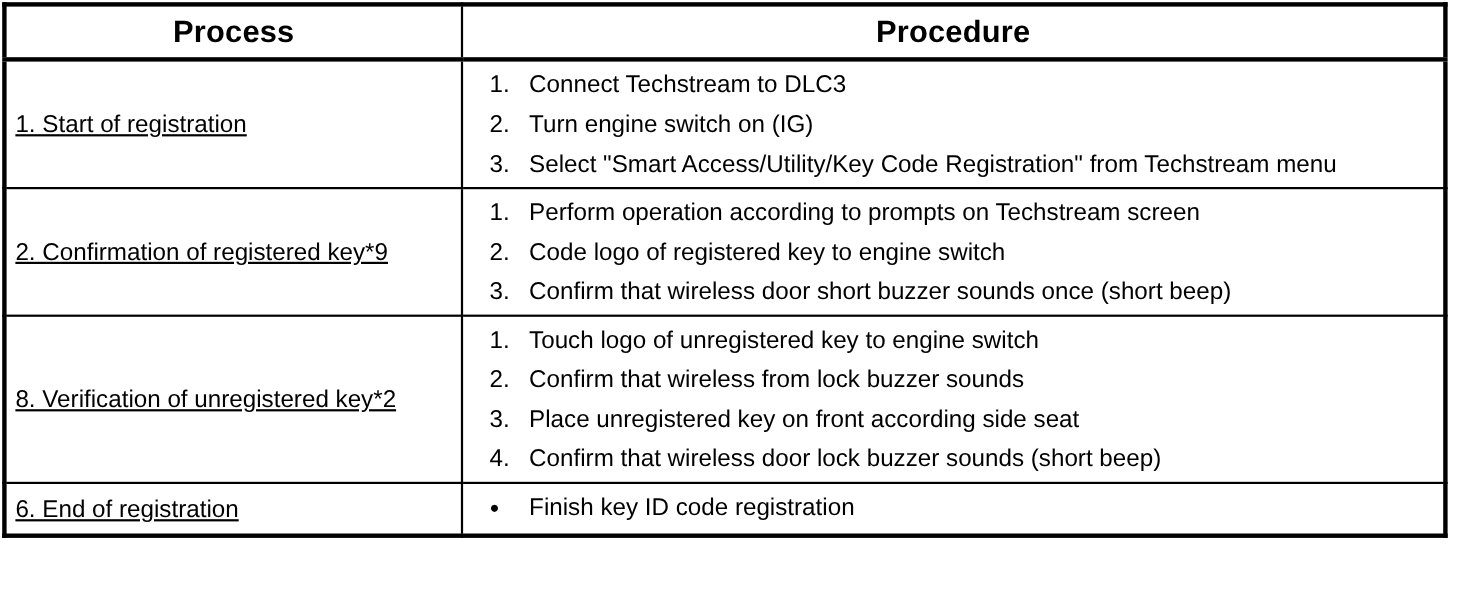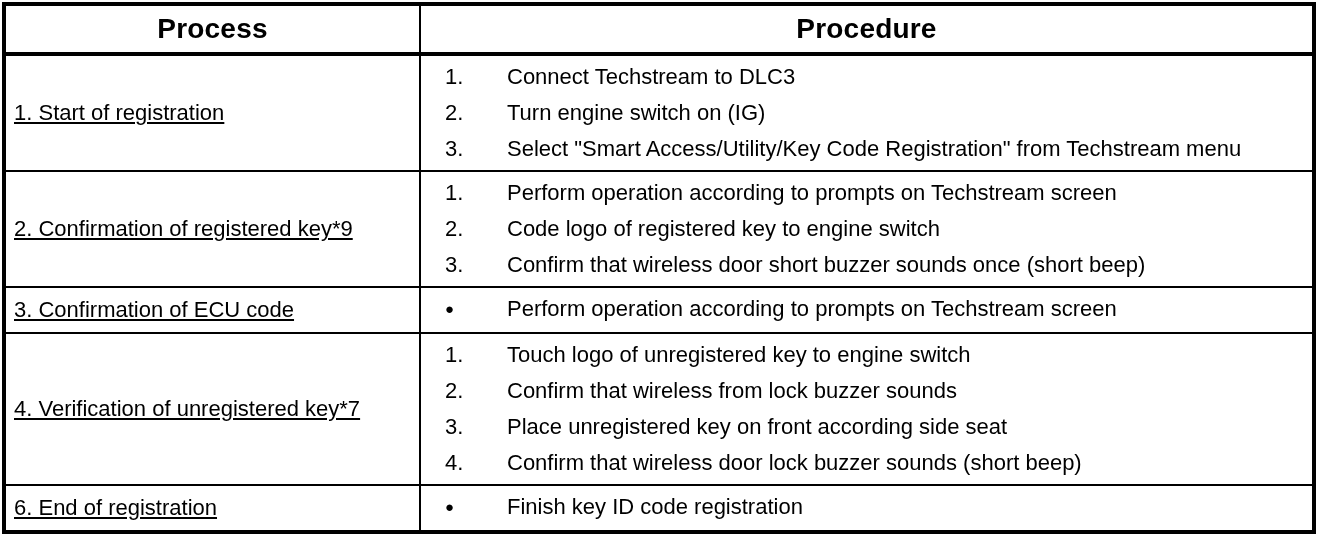--- a/index.html
+++ b/index.html
@@ -63,21 +63,20 @@
     flex: 0 0 36px;
     font-size: 15px;
     position: relative;
     top: -2px;
     text-align: left;
   }
   .step-text {
     flex: 1 1 auto;
     white-space: nowrap;
     overflow: hidden;
-    margin-left: 26px;
   }
 </style>
 </head>
 <body>
 
 <div class="page">
   <table class="manual-table">
     <thead>
       <tr>
         <th class="col-process">Process</th>
@@ -113,30 +112,21 @@
               <span class="num-marker">2.</span>
               <span class="step-text">Code logo of registered key to engine switch</span>
             </div>
             <div class="step-line">
               <span class="num-marker">3.</span>
               <span class="step-text">Confirm that wireless door short buzzer sounds once (short beep)</span>
             </div>
           </td>
         </tr>
         <tr>
-          <td class="process-cell">3. Confirmation of ECU code</td>
-          <td class="procedure-cell">
-            <div class="step-line">
-              <span class="bullet-marker">●</span>
-              <span class="step-text">Perform operation according to prompts on Techstream screen</span>
-            </div>
-          </td>
-        </tr>
-        <tr>
-          <td class="process-cell">4. Verification of unregistered key*7</td>
+          <td class="process-cell">8. Verification of unregistered key*2</td>
           <td class="procedure-cell">
             <div class="step-line">
               <span class="num-marker">1.</span>
               <span class="step-text">Touch logo of unregistered key to engine switch</span>
             </div>
             <div class="step-line">
               <span class="num-marker">2.</span>
               <span class="step-text">Confirm that wireless from lock buzzer sounds</span>
             </div>
             <div class="step-line">

